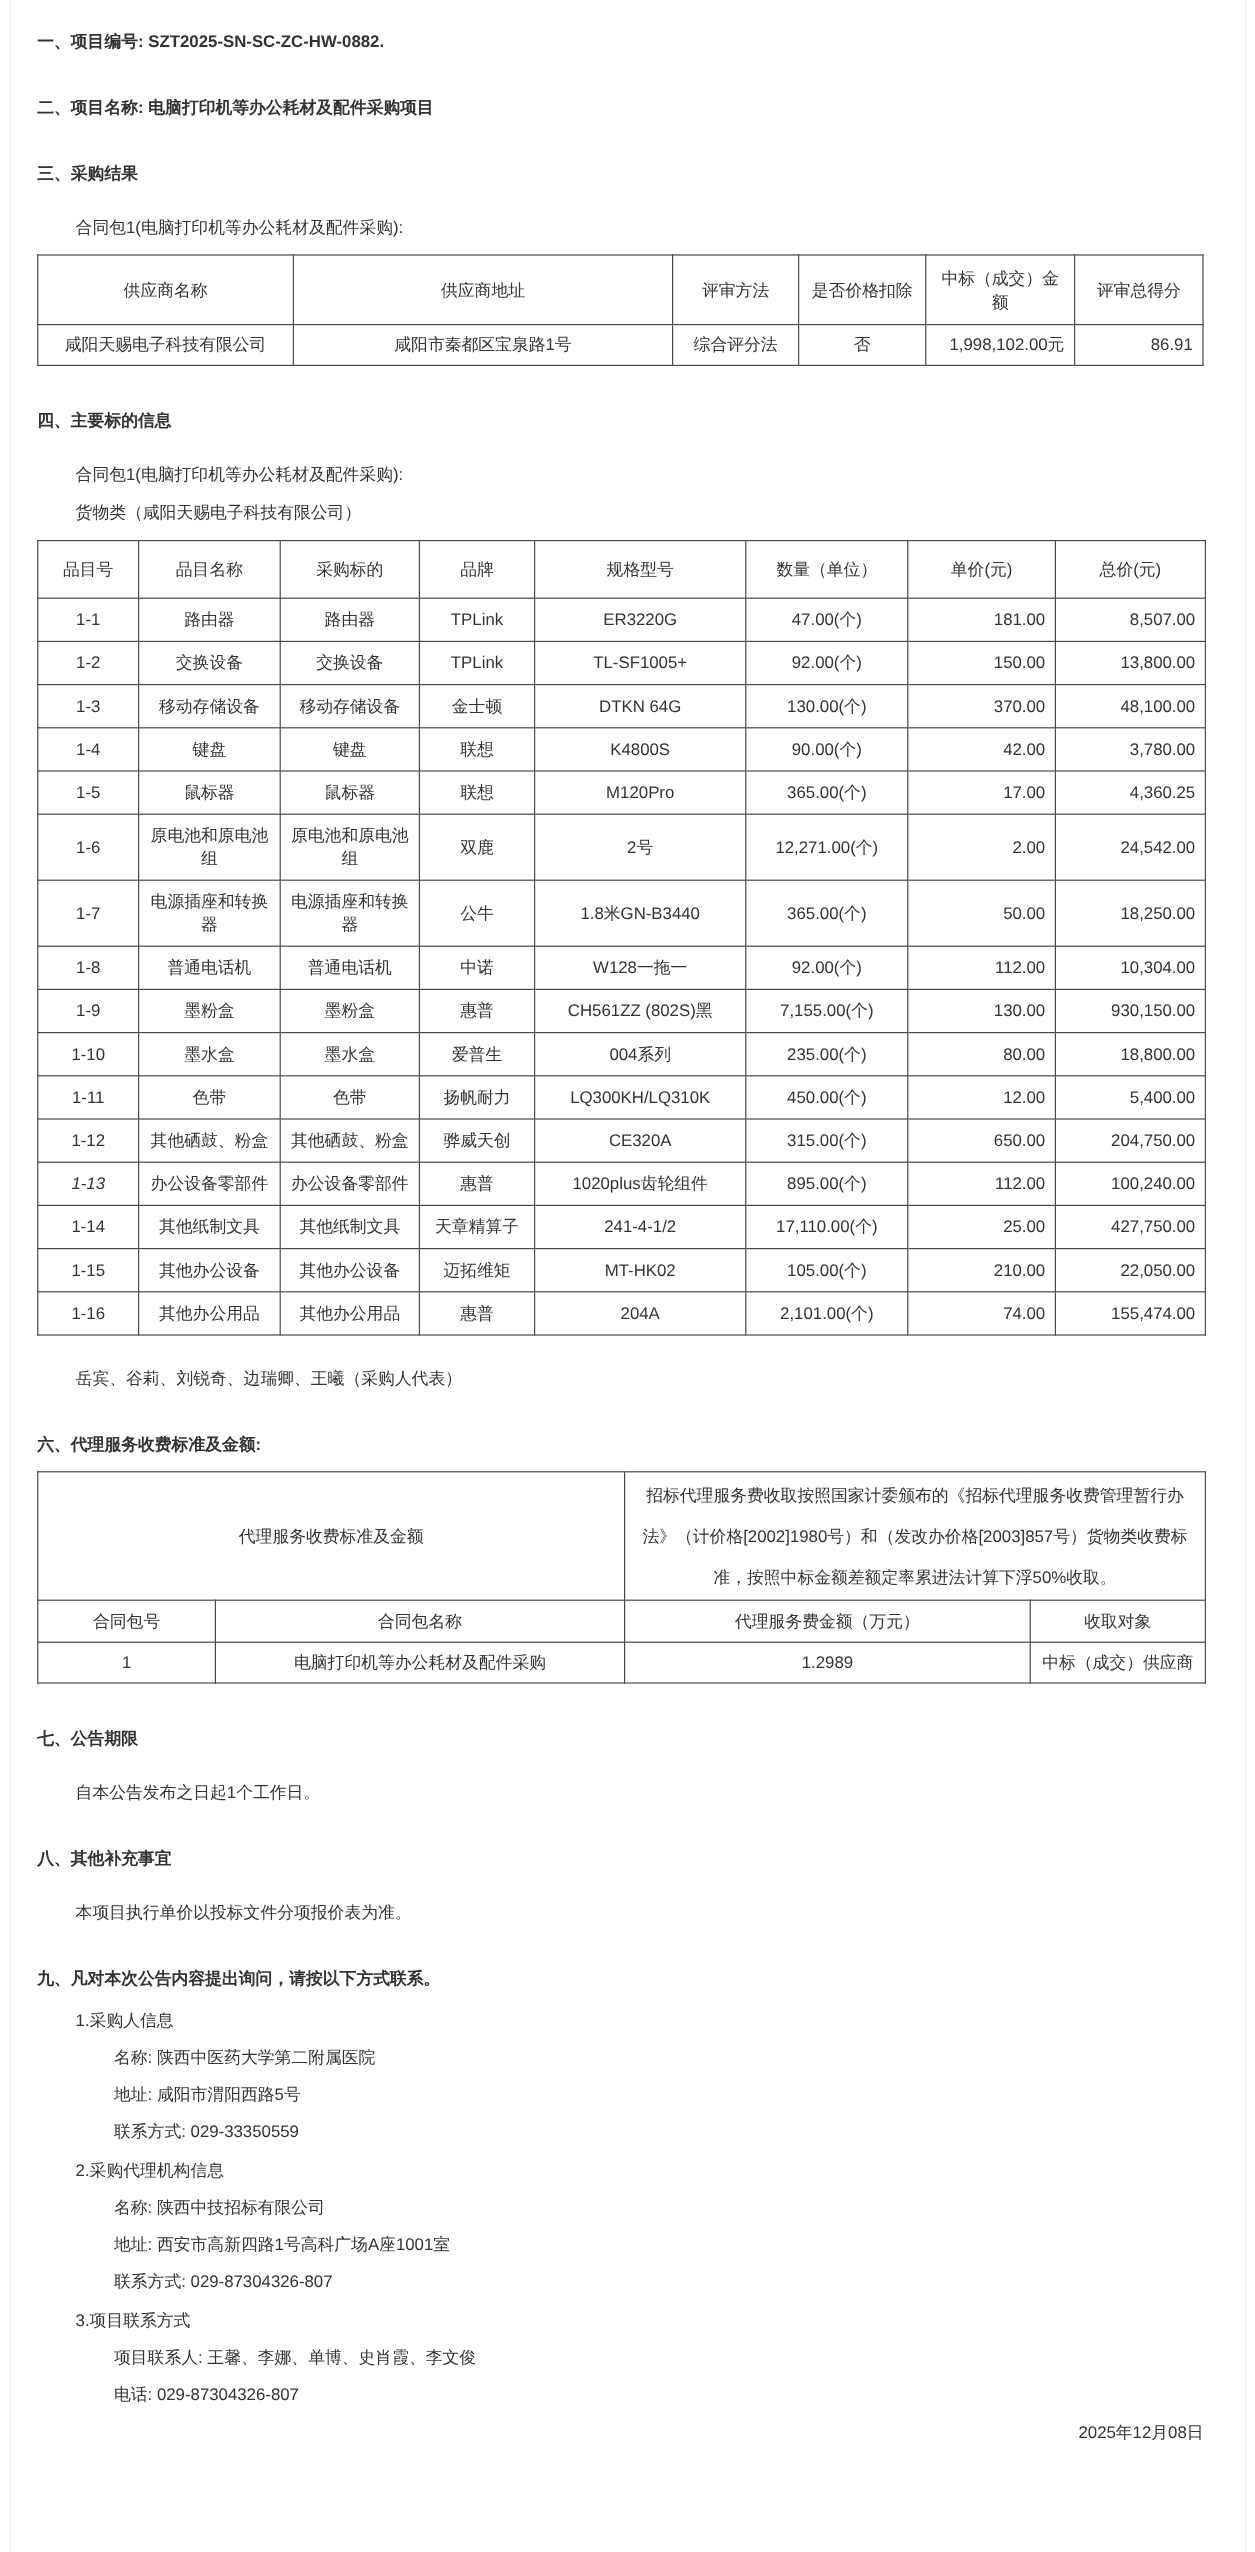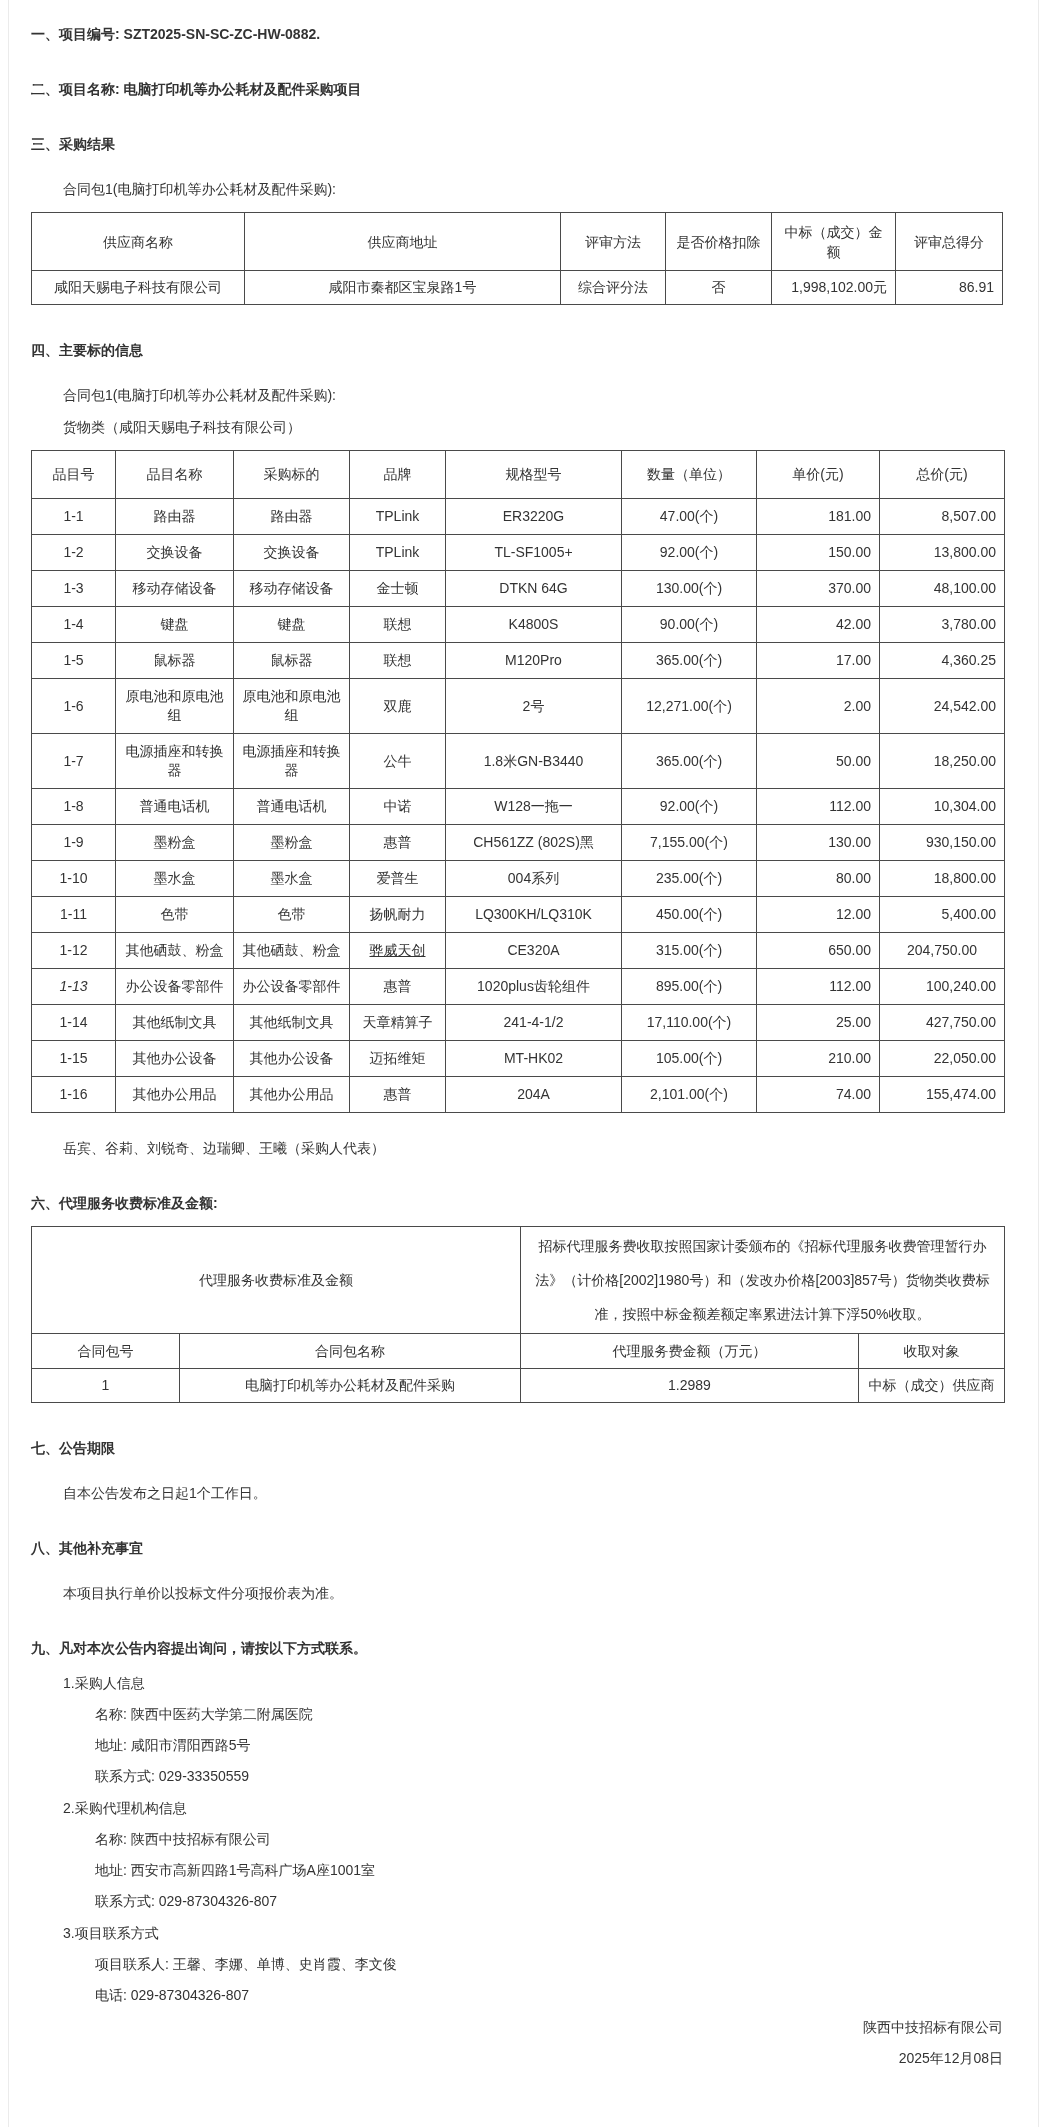--- a/index.html
+++ b/index.html
@@ -235,25 +235,25 @@
           <td style="text-align: center;">扬帆耐力</td>
           <td style="text-align: center;">LQ300KH/LQ310K</td>
           <td style="text-align: center;">450.00(个)</td>
           <td style="text-align: right;">12.00</td>
           <td style="text-align: right;">5,400.00</td>
         </tr>
         <tr>
           <td style="text-align: center;">1-12</td>
           <td style="text-align: center;">其他硒鼓、粉盒</td>
           <td style="text-align: center;">其他硒鼓、粉盒</td>
-          <td style="text-align: center; text-decoration: underline;">骅威天创</td>
+          <td style="text-align: center;">骅威天创</td>
           <td style="text-align: center;">CE320A</td>
           <td style="text-align: center;">315.00(个)</td>
           <td style="text-align: right;">650.00</td>
-          <td style=" margin-top: 29px;">204,750.00</td>
+          <td style="text-align: right; margin-top: 29px;">204,750.00</td>
         </tr>
         <tr>
           <td style="text-align: center; font-style: italic;">1-13</td>
           <td style="text-align: center;">办公设备零部件</td>
           <td style="text-align: center;">办公设备零部件</td>
           <td style="text-align: center;">惠普</td>
           <td style="text-align: center;">1020plus齿轮组件</td>
           <td style="text-align: center;">895.00(个)</td>
           <td style="text-align: right;">112.00</td>
           <td style="text-align: right;">100,240.00</td>
@@ -342,17 +342,16 @@
     <p class="contact-line">名称: 陕西中技招标有限公司</p>
     <p class="contact-line">地址: 西安市高新四路1号高科广场A座1001室</p>
     <p class="contact-line">联系方式: 029-87304326-807</p>
 
     <p class="group-title">3.项目联系方式</p>
     <p class="contact-line">项目联系人: 王馨、李娜、单博、史肖霞、李文俊</p>
     <p class="contact-line">电话: 029-87304326-807</p>
   </div>
 
   <div class="footer">
-    <p class="footer-line">陕西中技招标有限公司</p>
     <p class="footer-line">2025年12月08日</p>
   </div>
 
 </div>
 
 </body></html>

